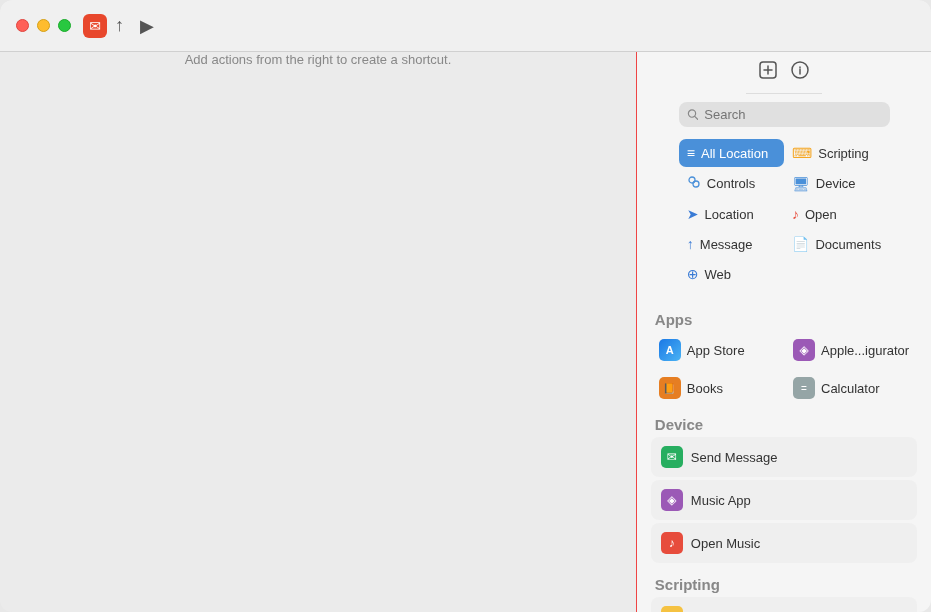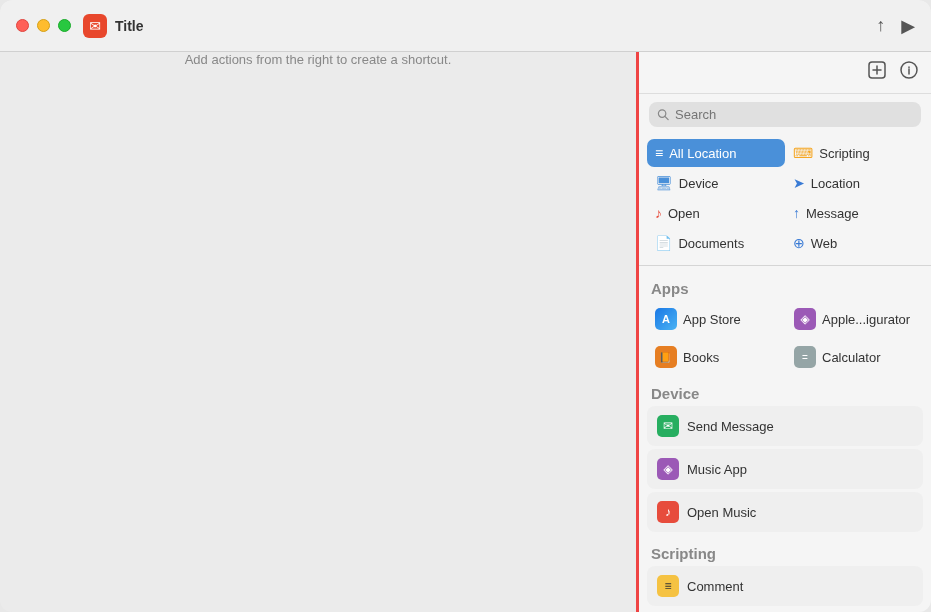--- a/index.html
+++ b/index.html
@@ -84,24 +84,25 @@
     }
     .empty-hint {
       color: #888;
       font-size: 13px;
     }
 
     
     .right-panel {
       width: 295px;
       background: #f5f5f5;
-      border-left: 3px solid #ef4444;
+      border-left: 1px solid #ef4444;
       display: flex;
       flex-direction: column;
       overflow: hidden;
+      align-items: center;
     }
 
     
     .right-topbar {
       display: flex;
       align-items: center;
       justify-content: flex-end;
       padding: 8px 12px;
       gap: 12px;
       border-bottom: 1px solid #ddd;
@@ -243,21 +244,20 @@
 
 <div class="titlebar">
   <div class="traffic-lights">
     <div class="traffic-light close"></div>
     <div class="traffic-light minimize"></div>
     <div class="traffic-light maximize"></div>
   </div>
   <div class="app-icon">
     <span>✉</span>
   </div>
-  <span class="title-text">Title</span>
   <div class="titlebar-actions">
     <span class="titlebar-btn">↑</span>
     <span class="titlebar-btn">▶</span>
   </div>
 </div>
 
 <div class="main">
 
   <div class="left-panel">
     <span class="empty-hint">Add actions from the right to create a shortcut.</span>
@@ -295,20 +295,29 @@
       <div class="cat-item active">
         <span class="cat-icon">≡</span>
         <span>All Location</span>
       </div>
 
       <div class="cat-item">
         <span class="cat-icon" style="color:#f5a623">⌨</span>
         <span>Scripting</span>
       </div>
 
+      <div class="cat-item">
+        <span class="cat-icon blue">
+          <svg width="14" height="14" viewBox="0 0 14 14" fill="none">
+            <circle cx="5" cy="5" r="3" stroke="#4a90d9" stroke-width="1.3"></circle>
+            <circle cx="9" cy="9" r="3" stroke="#4a90d9" stroke-width="1.3"></circle>
+          </svg>
+        </span>
+        <span>Controls</span>
+      </div>
 
       <div class="cat-item">
         <span class="cat-icon" style="color:#4a90d9">🖥</span>
         <span>Device</span>
       </div>
 
       <div class="cat-item">
         <span class="cat-icon" style="color:#3a7bd5">➤</span>
         <span>Location</span>
       </div>

